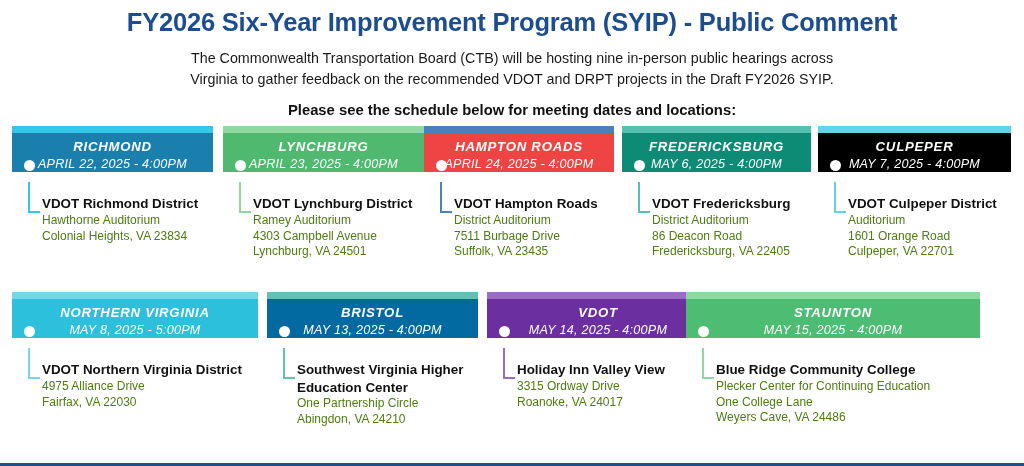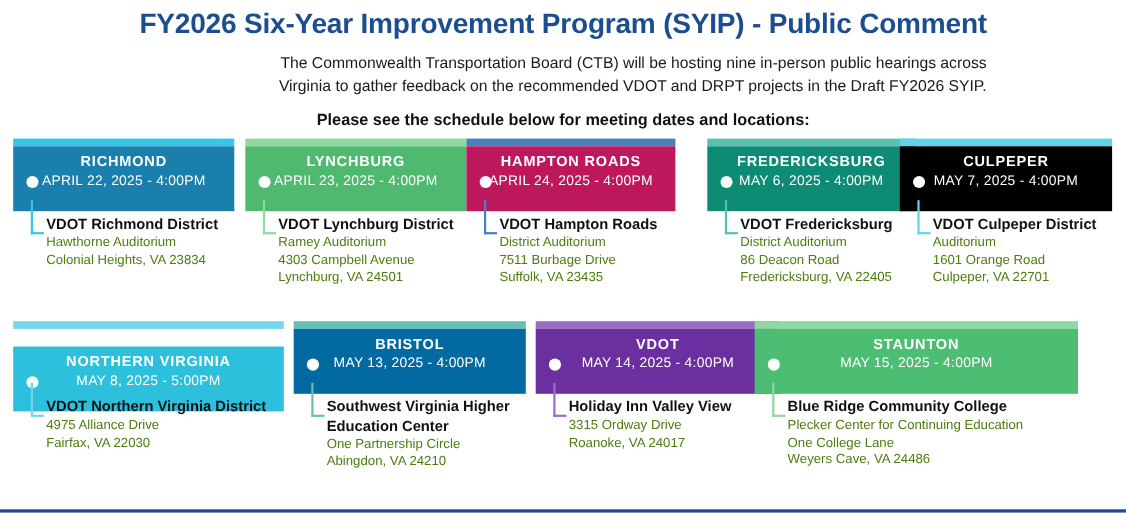--- a/index.html
+++ b/index.html
@@ -29,21 +29,20 @@
     letter-spacing: -0.2px;
     line-height: 1.15;
     margin: 0;
   }
   .intro {
     margin: 11px auto 0 auto;
     width: 770px;
     font-size: 14.3px;
     line-height: 1.42;
     color: #1a1a1a;
-    text-align: right;
   }
   .schedule-line {
     margin: 13px 0 0 0;
     font-size: 14.8px;
     font-weight: bold;
     color: #111111;
   }
 
   
   .row {
@@ -58,25 +57,26 @@
     position: absolute;
     top: 0;
   }
 
   .card-accent {
     height: 7px;
     width: 100%;
   }
   .card-header {
     position: relative;
-    height: 59px;
+    height: 39px;
     color: #ffffff;
     text-align: center;
     padding-top: 4px;
     box-sizing: border-box;
+    font-style: italic;
   }
   .card-city {
     font-size: 13.2px;
     font-weight: bold;
     letter-spacing: 0.75px;
     line-height: 1.45;
     white-space: nowrap;
   }
   .card-date {
     font-size: 12.6px;
@@ -164,34 +164,34 @@
       <div class="connector" style="color: rgb(143, 217, 160);"></div>
       <div class="card-body">
         <div class="venue">VDOT Lynchburg District</div>
         <div class="addr">Ramey Auditorium</div>
         <div class="addr">4303 Campbell Avenue</div>
         <div class="addr">Lynchburg, VA 24501</div>
       </div>
     </div>
     <div class="card" style="left: 424px; width: 190px;">
       <div class="card-accent" style="background: rgb(74, 129, 189);"></div>
-      <div class="card-header" style="background: #be185d;">
+      <div class="card-header" style="background: #ef4444;">
         <div class="card-city">HAMPTON ROADS</div>
         <div class="card-date">APRIL 24, 2025 - 4:00PM</div>
         <span class="dot"></span>
       </div>
       <div class="connector" style="color: rgb(74, 129, 189);"></div>
       <div class="card-body">
         <div class="venue">VDOT Hampton Roads</div>
         <div class="addr">District Auditorium</div>
         <div class="addr">7511 Burbage Drive</div>
         <div class="addr">Suffolk, VA 23435</div>
       </div>
     </div>
-    <div class="card" style="left: 643px; width: 189px;">
+    <div class="card" style="left: 622px; width: 189px;">
       <div class="card-accent" style="background: rgb(89, 191, 174);"></div>
       <div class="card-header" style="background: rgb(14, 139, 117);">
         <div class="card-city">FREDERICKSBURG</div>
         <div class="card-date">MAY 6, 2025 - 4:00PM</div>
         <span class="dot"></span>
       </div>
       <div class="connector" style="color: rgb(89, 191, 174);"></div>
       <div class="card-body">
         <div class="venue">VDOT Fredericksburg</div>
         <div class="addr">District Auditorium</div>
@@ -211,21 +211,21 @@
         <div class="venue">VDOT Culpeper District</div>
         <div class="addr">Auditorium</div>
         <div class="addr">1601 Orange Road</div>
         <div class="addr">Culpeper, VA 22701</div>
       </div>
     </div>
   </div>
 <div class="row" id="row-2">
     <div class="card" style="left: 12px; width: 246px;">
       <div class="card-accent" style="background: rgb(116, 214, 232);"></div>
-      <div class="card-header" style="background: rgb(45, 192, 221); margin-top: 16px;">
+      <div class="card-header" style="background: rgb(45, 192, 221);">
         <div class="card-city">NORTHERN VIRGINIA</div>
         <div class="card-date">MAY 8, 2025 - 5:00PM</div>
         <span class="dot"></span>
       </div>
       <div class="connector" style="color: rgb(116, 214, 232);"></div>
       <div class="card-body">
         <div class="venue">VDOT Northern Virginia District</div>
         <div class="addr">4975 Alliance Drive</div>
         <div class="addr">Fairfax, VA 22030</div>
       </div>

